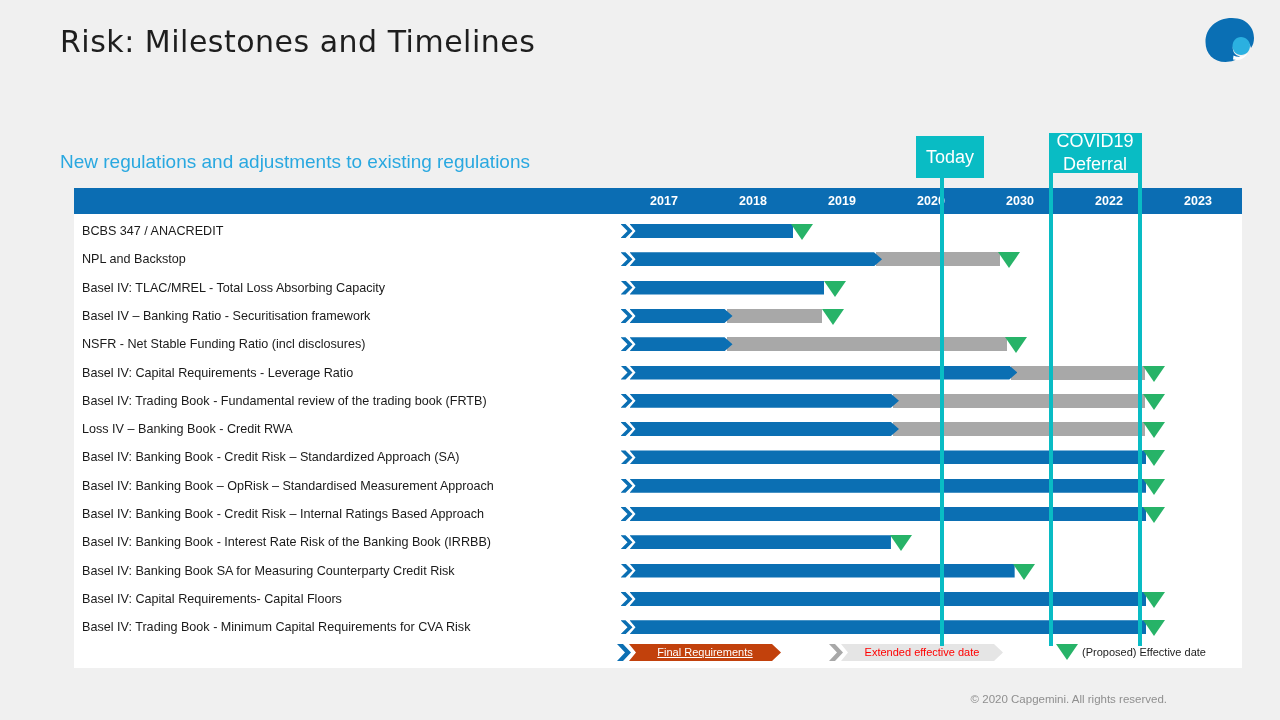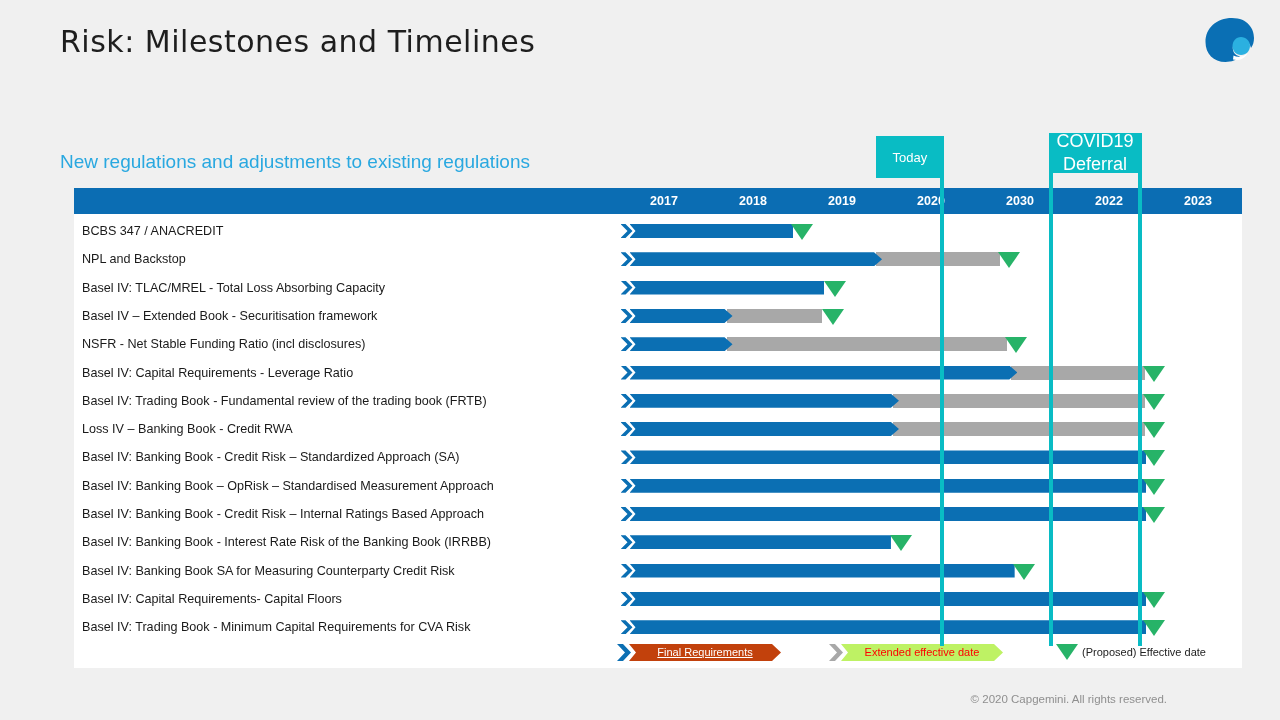--- a/index.html
+++ b/index.html
@@ -29,25 +29,25 @@
   .barblue{position:absolute;height:14px;background:#0b6fb3;z-index:2;
     clip-path:polygon(0 0,100% 0,100% 100%,0 100%,6px 50%);}
   .barblue.tip{clip-path:polygon(0 0,calc(100% - 8px) 0,100% 50%,calc(100% - 8px) 100%,0 100%,6px 50%);}
   .bargray{position:absolute;height:14px;background:#a8a8a8;z-index:1;}
   .tri{position:absolute;width:0;height:0;z-index:10;
     border-left:11px solid transparent;border-right:11px solid transparent;
     border-top:16px solid #27b368;}
   .tealline{position:absolute;width:4px;background:#09bcc4;z-index:5;}
   .flag{position:absolute;background:#09bcc4;z-index:6;color:#ffffff;
     display:flex;align-items:center;justify-content:center;text-align:center;}
-  #todayflag{font-size:13px;}
+  #todayflag{font-size:18px;margin-left:40px;}
   #covidflag{font-size:18px;line-height:1.3;}
   .legbar{position:absolute;height:17px;z-index:2;line-height:17px;text-align:center;font-size:11px;}
   .legbar.blue{background:#c2410c;color:#ffffff;text-decoration:underline;}
-  .legbar.gray{background:#bef264;color:#ff0000;}
+  .legbar.gray{background:#e5e5e5;color:#ff0000;}
   .legtip{clip-path:polygon(0 0,calc(100% - 9px) 0,100% 50%,calc(100% - 9px) 100%,0 100%,7px 50%);}
   .legchev{position:absolute;width:14px;height:17px;
     clip-path:polygon(0 0,6px 0,14px 50%,6px 100%,0 100%,8px 50%);}
   .legtri{position:absolute;width:0;height:0;
     border-left:11px solid transparent;border-right:11px solid transparent;
     border-top:16px solid #27b368;}
   .legtext{position:absolute;font-size:11px;color:#222222;line-height:17px;}
   #footer{right:113px;top:693px;font-size:11.5px;color:#8f8f8f;}
 </style>
 </head>
@@ -82,21 +82,21 @@
       <div class="tri" style="left: 716.95px; top: 36px;"></div>
       <div class="abs rowlabel" style="top: 57.3px;">NPL and Backstop</div>
       <div class="chev" style="background: rgb(11, 111, 179); left: 546.5px; top: 64.3px;"></div>
       <div class="bargray" style="left: 802.05px; top: 64.3px; width: 123.48px;"></div>
       <div class="barblue tip" style="left: 555.5px; top: 64.3px; width: 252.55px;"></div>
       <div class="tri" style="left: 924.32px; top: 64.3px;"></div>
       <div class="abs rowlabel" style="top: 85.6px;">Basel IV: TLAC/MREL  - Total Loss Absorbing Capacity</div>
       <div class="chev" style="background: rgb(11, 111, 179); left: 546.5px; top: 92.6px;"></div>
       <div class="barblue" style="left: 555.5px; top: 92.6px; width: 194.7px;"></div>
       <div class="tri" style="left: 749.88px; top: 92.6px;"></div>
-      <div class="abs rowlabel" style="top: 113.9px;">Basel IV – Extended Book - Securitisation framework</div>
+      <div class="abs rowlabel" style="top: 113.9px;">Basel IV – Banking Ratio - Securitisation framework</div>
       <div class="chev" style="background: rgb(11, 111, 179); left: 546.5px; top: 120.9px;"></div>
       <div class="bargray" style="left: 652.53px; top: 120.9px; width: 95.89px;"></div>
       <div class="barblue tip" style="left: 555.5px; top: 120.9px; width: 103.03px;"></div>
       <div class="tri" style="left: 748.1px; top: 120.9px;"></div>
       <div class="abs rowlabel" style="top: 142.2px;">NSFR - Net Stable Funding Ratio  (incl disclosures)</div>
       <div class="chev" style="background: rgb(11, 111, 179); left: 546.5px; top: 149.2px;"></div>
       <div class="bargray" style="left: 652.53px; top: 149.2px; width: 280.12px;"></div>
       <div class="barblue tip" style="left: 555.5px; top: 149.2px; width: 103.03px;"></div>
       <div class="tri" style="left: 931.44px; top: 149.2px;"></div>
       <div class="abs rowlabel" style="top: 170.5px;">Basel IV: Capital Requirements - Leverage Ratio</div>

